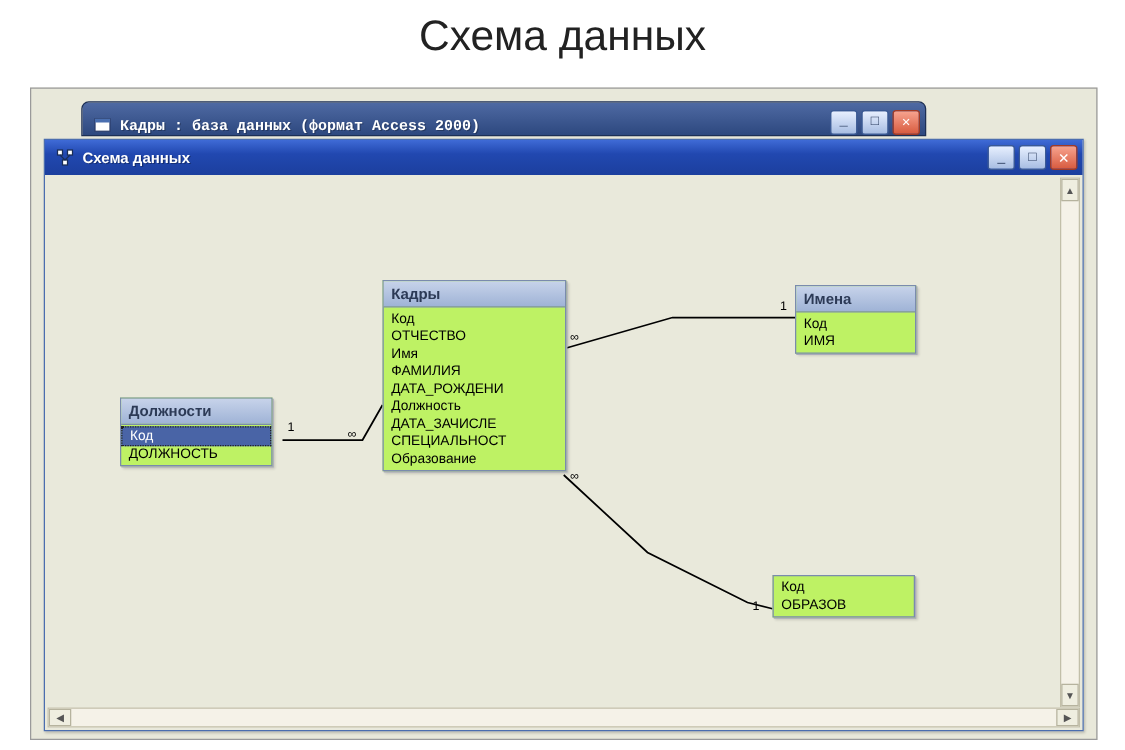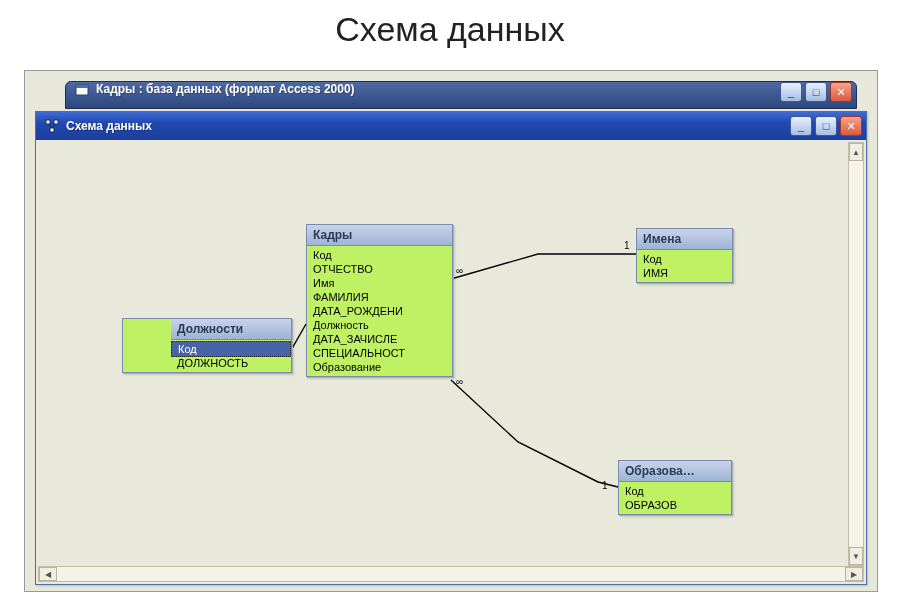--- a/index.html
+++ b/index.html
@@ -25,29 +25,30 @@
     width: 854px; height: 522px;
     background: #e8e8da;
     border: 1px solid #9a9a9a;
     box-sizing: border-box;
   }
 
   
   .db-window {
     position: absolute;
     left: 40px; top: 10px;
-    width: 792px; height: 28px;
+    width: 676px; height: 28px;
     background: linear-gradient(to bottom, #4f6aa3 0%, #2d487f 100%);
     border-radius: 6px 6px 0 0;
     border: 1px solid #1c2f55;
     display: flex;
-    align-items: flex-start;
+    align-items: flex-end;
     padding: 0 4px 0 8px;
     box-sizing: border-box;
     color: #fff;
+    font-family: Liberation Mono, monospace;
   }
   .db-window .icon-slot {
     width: 16px; height: 16px;
     display: inline-flex; align-items: center; justify-content: center;
     margin-right: 6px;
   }
   .db-window .title-text {
     font-size: 12px;
     font-weight: bold;
     flex: 1;
@@ -176,21 +177,21 @@
   }
   .field-item.pk { font-weight: normal; }
   .field-item.selected {
     background: #4964a6;
     color: #fff;
     border: 1px dotted #222;
     margin: -1px 0;
   }
 
   
-  .t-dolzh { left: 84px; top: 176px; width: 120px; padding-left: 48px; }
+  .t-dolzh { left: 58px; top: 176px; width: 120px; }
   .t-kadry { left: 268px; top: 82px; width: 145px; }
   .t-imena { left: 598px; top: 86px; width: 95px; }
   .t-obraz { left: 580px; top: 318px; width: 112px; }
 
   
   svg.rel {
     position: absolute;
     left: 0; top: 0;
     width: 100%; height: 100%;
     pointer-events: none;
@@ -300,21 +301,20 @@
 
       <div class="table-box t-imena">
         <div class="table-header">Имена</div>
         <div class="field-list">
           <div class="field-item pk">Код</div>
           <div class="field-item">ИМЯ</div>
         </div>
       </div>
 
       <div class="table-box t-obraz">
-        <div class="table-header">Образова…</div>
         <div class="field-list">
           <div class="field-item pk">Код</div>
           <div class="field-item">ОБРАЗОВ</div>
         </div>
       </div>
 
     </div>
 
     <div class="vscroll">
       <div class="arrow-btn">

